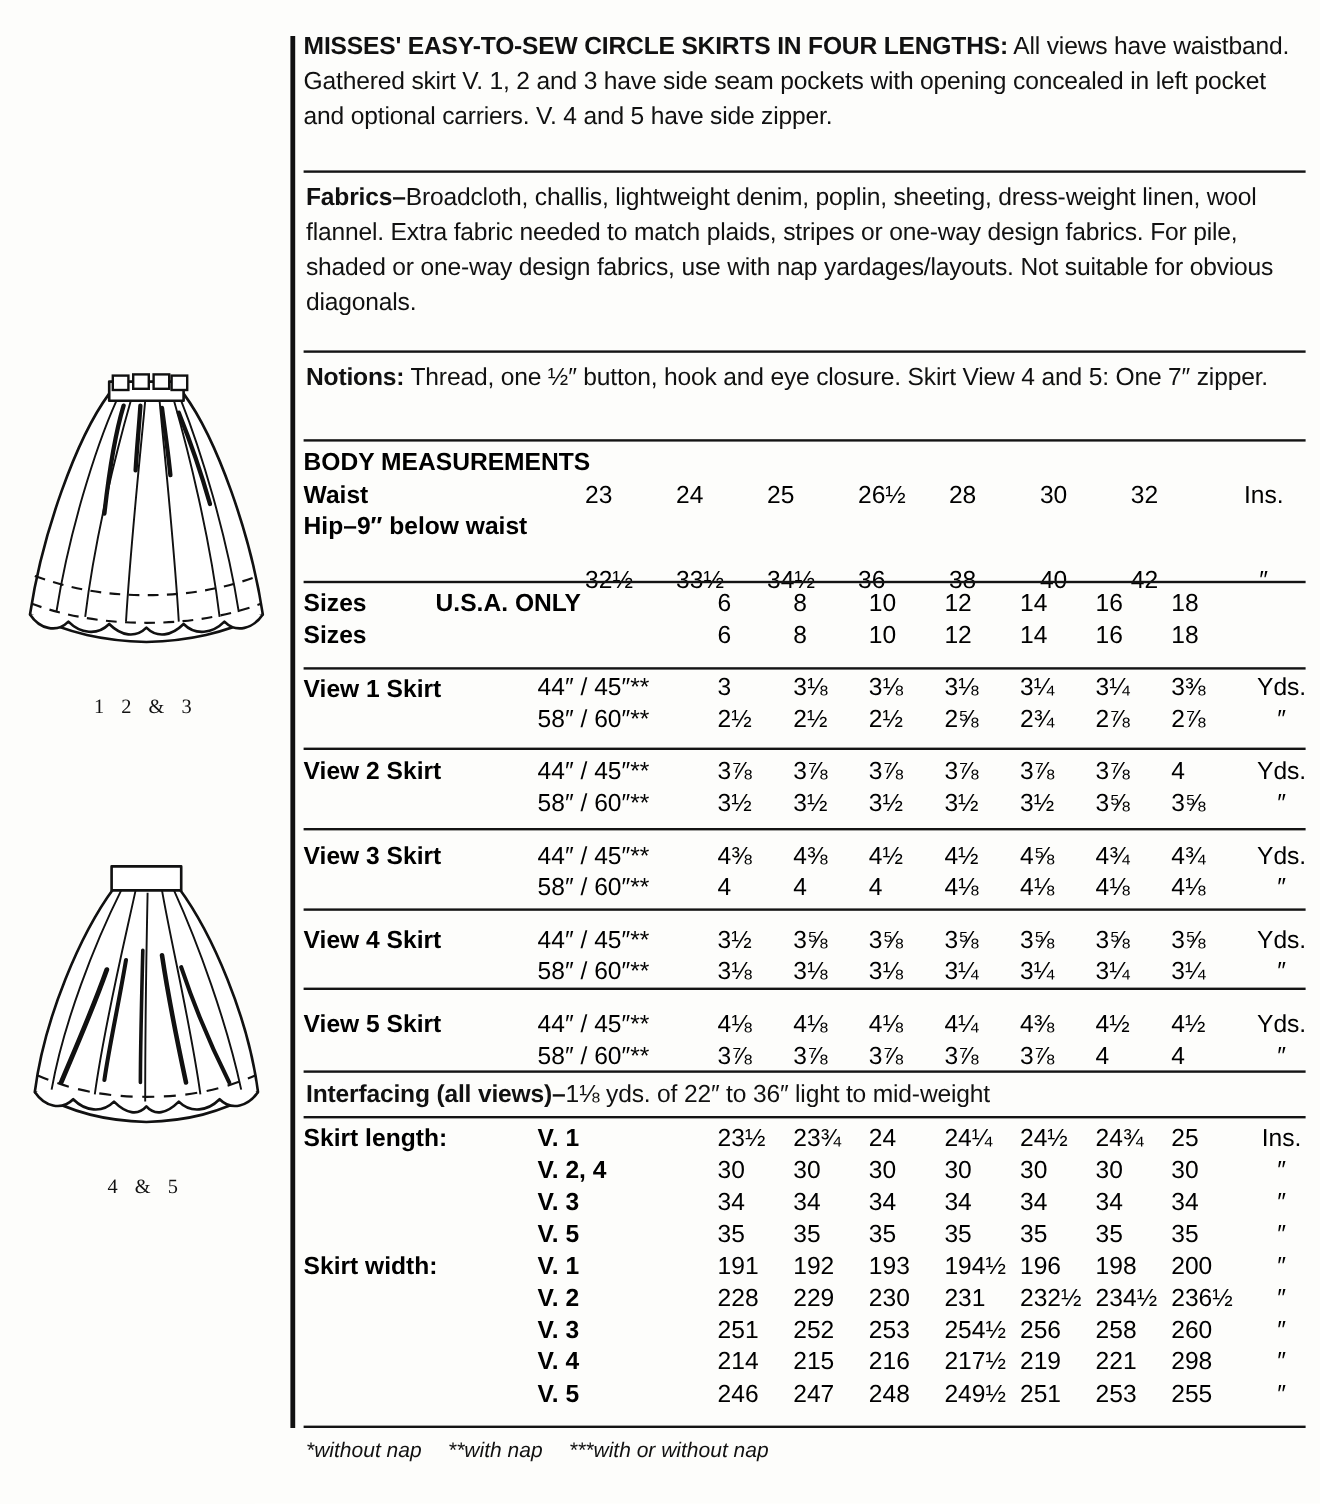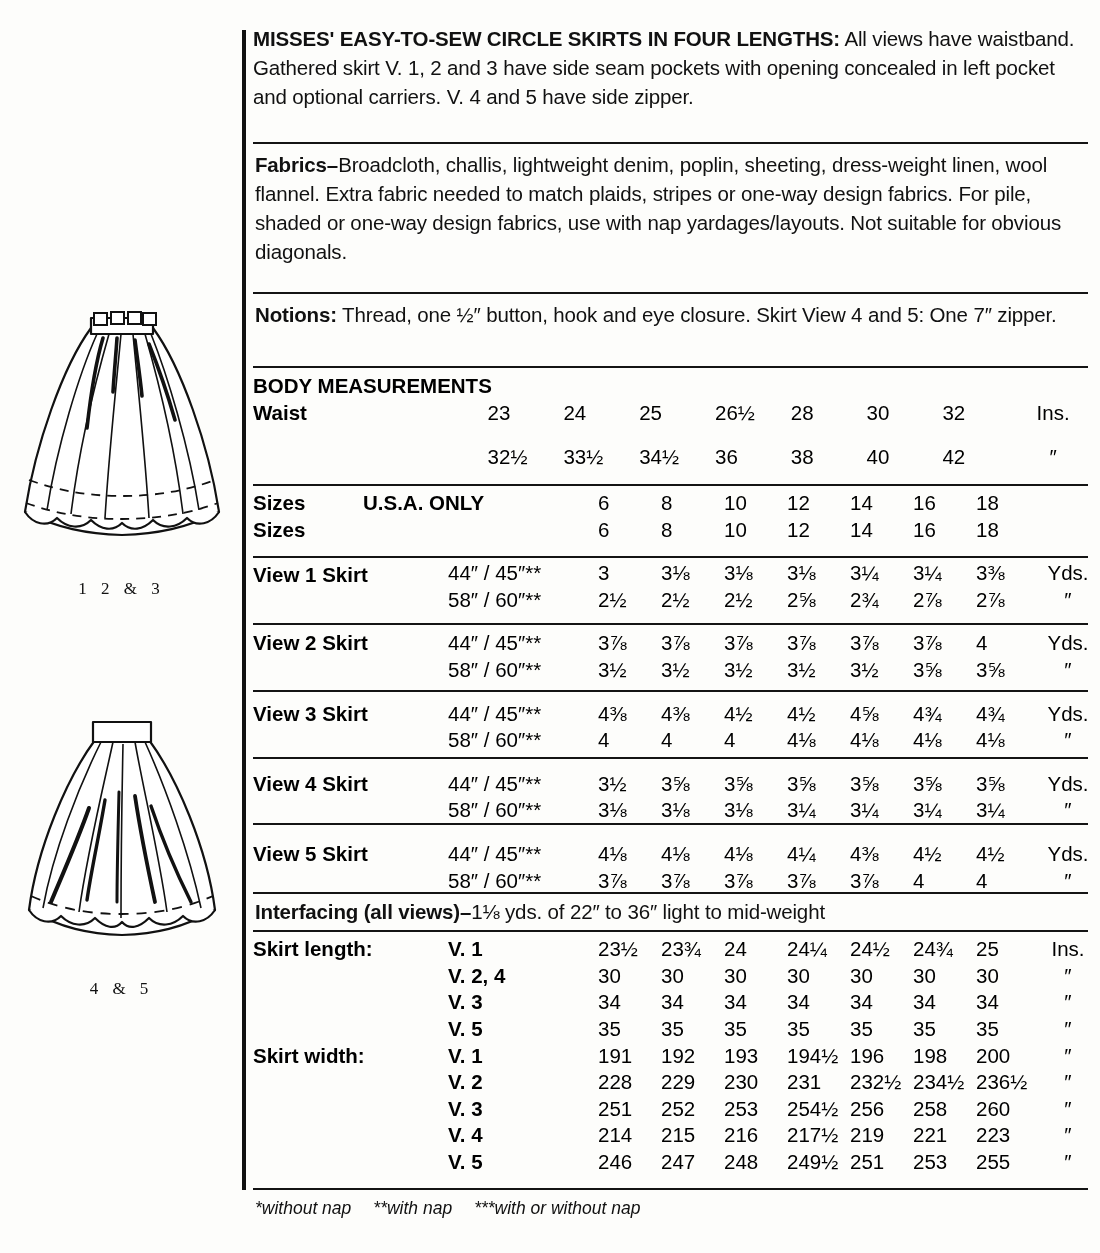--- a/index.html
+++ b/index.html
@@ -227,20 +227,31 @@
       <tr>
         <td class="lbl" colspan="2">Waist</td>
         <td class="num">23</td>
         <td class="num">24</td>
         <td class="num">25</td>
         <td class="num">26½</td>
         <td class="num">28</td>
         <td class="num">30</td>
         <td class="num">32</td>
         <td class="unit">Ins.</td>
+      </tr>
+      <tr>
+        <td class="lbl" colspan="2">Hip–9″ below waist</td>
+        <td class="num"></td>
+            <td class="num"></td>
+            <td class="num"></td>
+            <td class="num"></td>
+        <td class="num"></td>
+            <td class="num"></td>
+            <td class="num"></td>
+            <td class="unit"></td>
       </tr>
       <tr style="height:18px;">
             <td colspan="10"></td>
           </tr>
       <tr>
         <td class="lbl" colspan="2"></td>
         <td class="num">32½</td>
         <td class="num">33½</td>
         <td class="num">34½</td>
         <td class="num">36</td>
@@ -531,21 +542,21 @@
         <td class="unit">″</td>
       </tr>
       <tr>
         <td class="lbl2 bold">V. 4</td>
         <td class="num">214</td>
         <td class="num">215</td>
         <td class="num">216</td>
         <td class="num">217½</td>
         <td class="num">219</td>
         <td class="num">221</td>
-        <td class="num">223</td>
+        <td class="num">298</td>
         <td class="unit">″</td>
       </tr>
       <tr>
         <td class="lbl2 bold">V. 5</td>
         <td class="num">246</td>
         <td class="num">247</td>
         <td class="num">248</td>
         <td class="num">249½</td>
         <td class="num">251</td>
         <td class="num">253</td>

